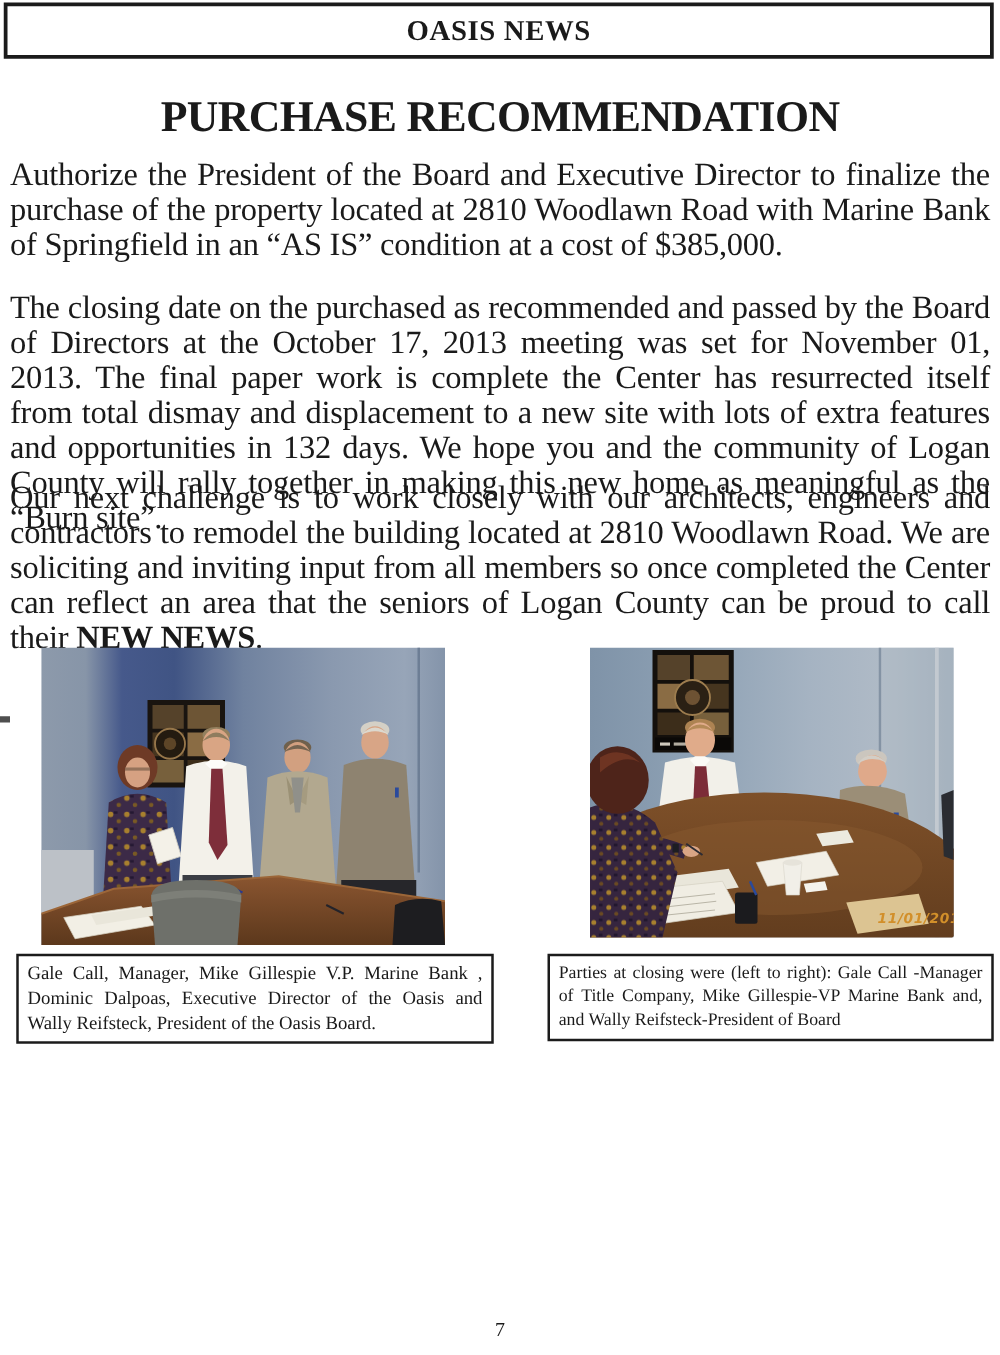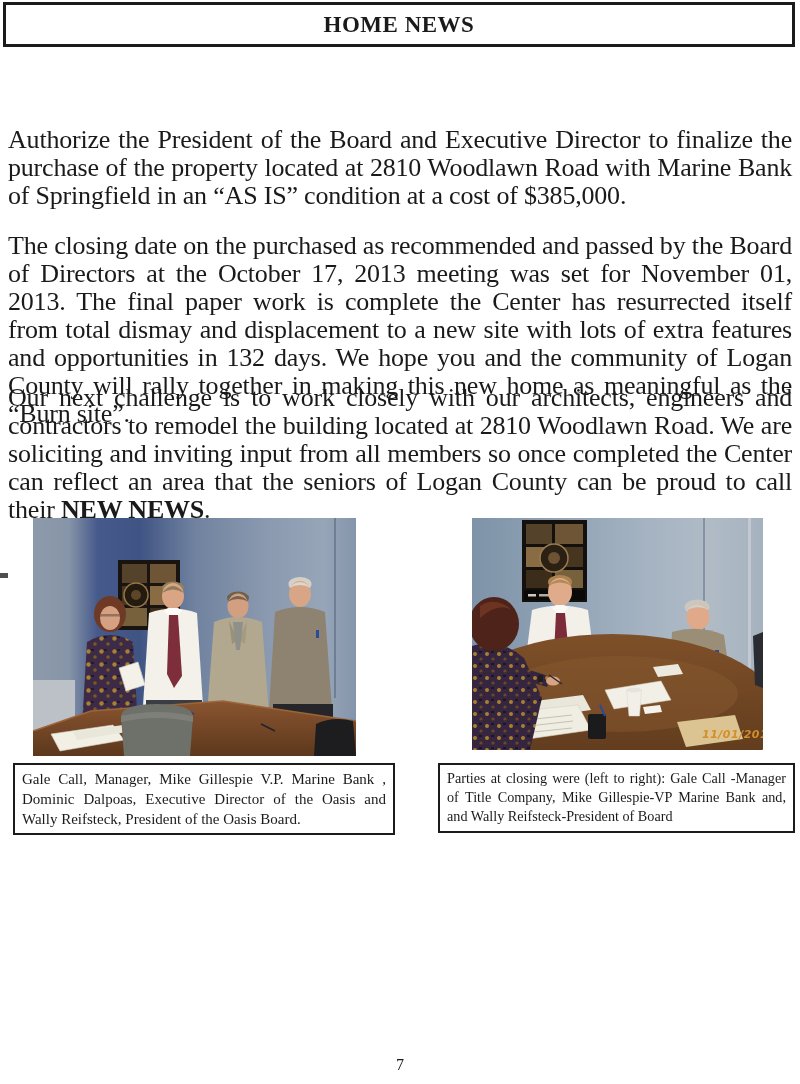--- a/index.html
+++ b/index.html
@@ -41,23 +41,24 @@
     text-align:center; font-size:16px;
   }
   .ts { font:bold italic 11px "DejaVu Sans",sans-serif; fill:#d28f2a; letter-spacing:0.5px; }
 </style>
 </head>
 <body>
 
 <div class="page">
 
   <div class="masthead">
-    <span class="masthead-title">HOME NEWS</span>
+    <span class="masthead-title">OASIS NEWS</span>
   </div>
 
+  <h1 class="article-title">PURCHASE RECOMMENDATION</h1>
 
   <p class="body-text" id="para1">Authorize the President of the Board and Executive Director to finalize the purchase of the property located at 2810 Woodlawn Road with Marine Bank of Springfield in an “AS IS” condition at a cost of $385,000.</p>
   <p class="body-text" id="para2">The closing date on the purchased as recommended and passed by the Board of Directors at the October 17, 2013 meeting was set for November 01, 2013. The final paper work is complete the Center has resurrected itself from total dismay and displacement to a new site with lots of extra features and opportunities in 132 days. We hope you and the community of Logan County will rally together in making this new home as meaningful as the “Burn site”.</p>
   <p class="body-text" id="para3"><span>Our next challenge is to work closely with our architects, engineers and contractors to remodel the building located at 2810 Woodlawn Road. We are soliciting and inviting input from all members so once completed the Center can reflect an area that the seniors of Logan County can be proud to call their </span><b>NEW NEWS</b><span>.</span></p>
 
   <div class="photo" id="photo-left">
     <svg viewBox="0 0 323 238" preserveAspectRatio="none">
       <defs>
         <linearGradient id="wall1" x1="0" y1="0" x2="1" y2="0">
           <stop offset="0" stop-color="#8d9aab"></stop>

